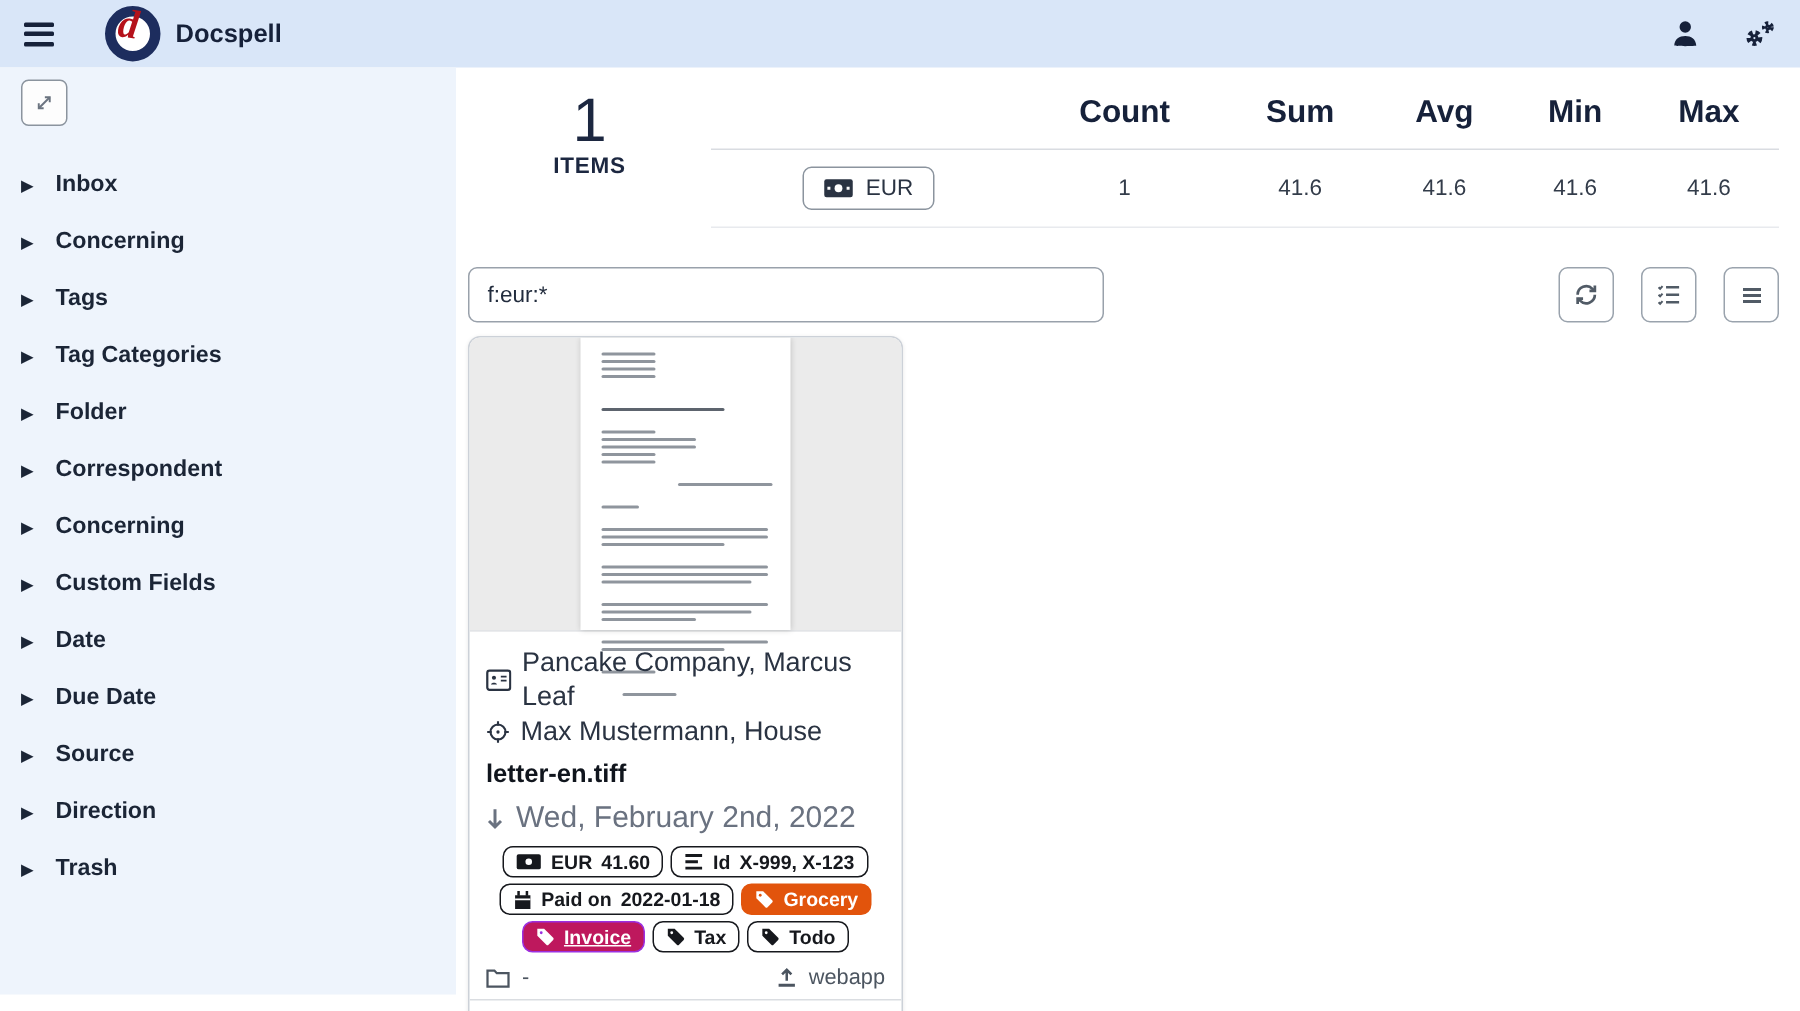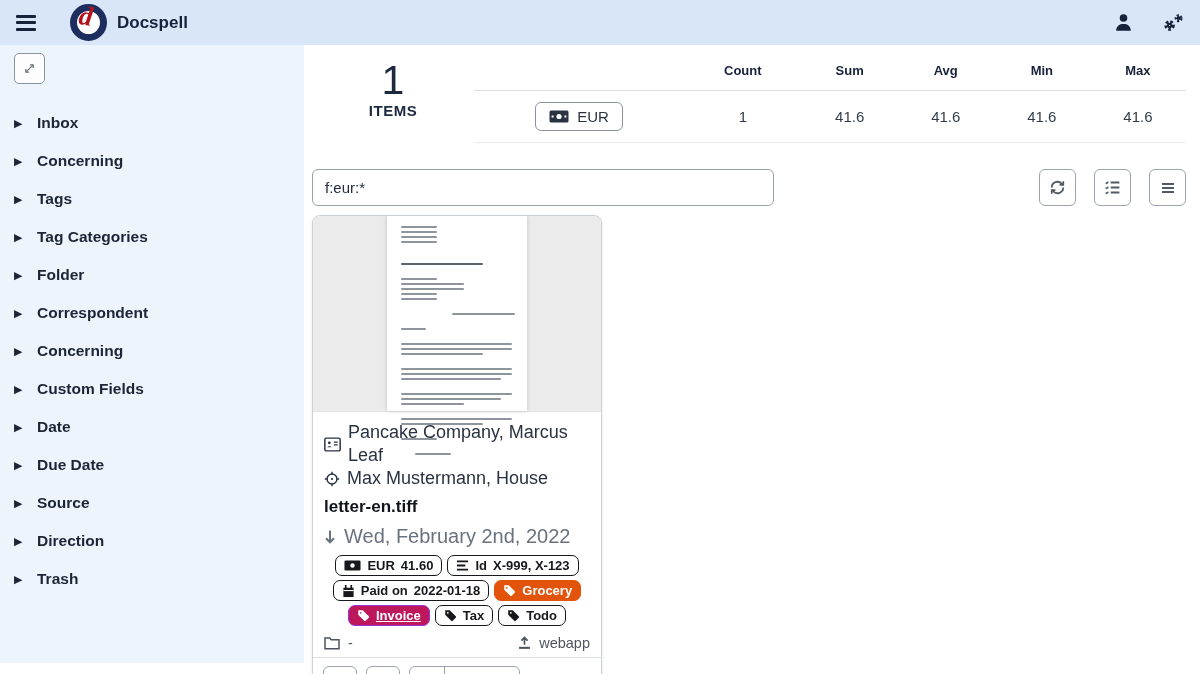--- a/index.html
+++ b/index.html
@@ -30,33 +30,33 @@
   .side-label { font-size:15.5px; font-weight:bold; color:#1b2536; }
 
   .main { flex:1; padding:10px 14px 0 8px; }
 
   
   .stats { display:flex; align-items:flex-start; }
   .summary { width:162px; text-align:center; padding-top:4px; }
   .summary .big { font-size:41px; font-weight:400; color:#1c2740; line-height:1.05; }
   .summary .small { font-size:15px; font-weight:bold; color:#1c2740; letter-spacing:.5px; }
   table.stats-table { flex:1; border-collapse:collapse; }
-  table.stats-table th { font-size:13px; font-weight:bold; color:#16213a; text-align:center;
+  table.stats-table th { font-size:21px; font-weight:bold; color:#16213a; text-align:center;
                          padding:8px 4px 12px; }
   table.stats-table thead tr { border-bottom:1px solid #d9dce1; }
   table.stats-table tbody tr { border-bottom:1px solid #e8eaee; }
   table.stats-table td { text-align:center; font-size:15px; color:#333c4a; padding:11px 4px; }
   td.cur-cell { text-align:left; width:210px; }
   th.cur-head { width:210px; }
   .cur-btn { display:inline-flex; align-items:center; gap:8px; background:#fff; border:1px solid #8b949e;
              border-radius:6px; padding:5px 13px; font-size:15px; color:#2a3342; cursor:pointer; }
 
   
   .search-row { display:flex; align-items:center; margin-top:26px; }
-  .search-input { width:462px; height:37px; border:1px solid #99a1ab; border-radius:6px;
+  .search-input { width:424px; height:37px; border:1px solid #99a1ab; border-radius:6px;
                   padding:6px 12px; font-size:15px; color:#222c3d; background:#fff;
                   font-family:"Liberation Sans", sans-serif; }
   .tool-btns { margin-left:auto; display:flex; gap:18px; }
   .tool-btn { width:37px; height:37px; background:#fff; border:1px solid #9aa3ad; border-radius:6px;
               color:#515b66; display:flex; align-items:center; justify-content:center; cursor:pointer; }
 
   
   .card { width:290px; margin-top:9px; background:#fff; border:1px solid #ccd1d8; border-radius:8px;
           box-shadow:0 1px 3px rgba(0,0,0,.10); overflow:hidden; }
   .thumb { height:196px; background:#ebebeb; display:flex; justify-content:center; cursor:pointer;

